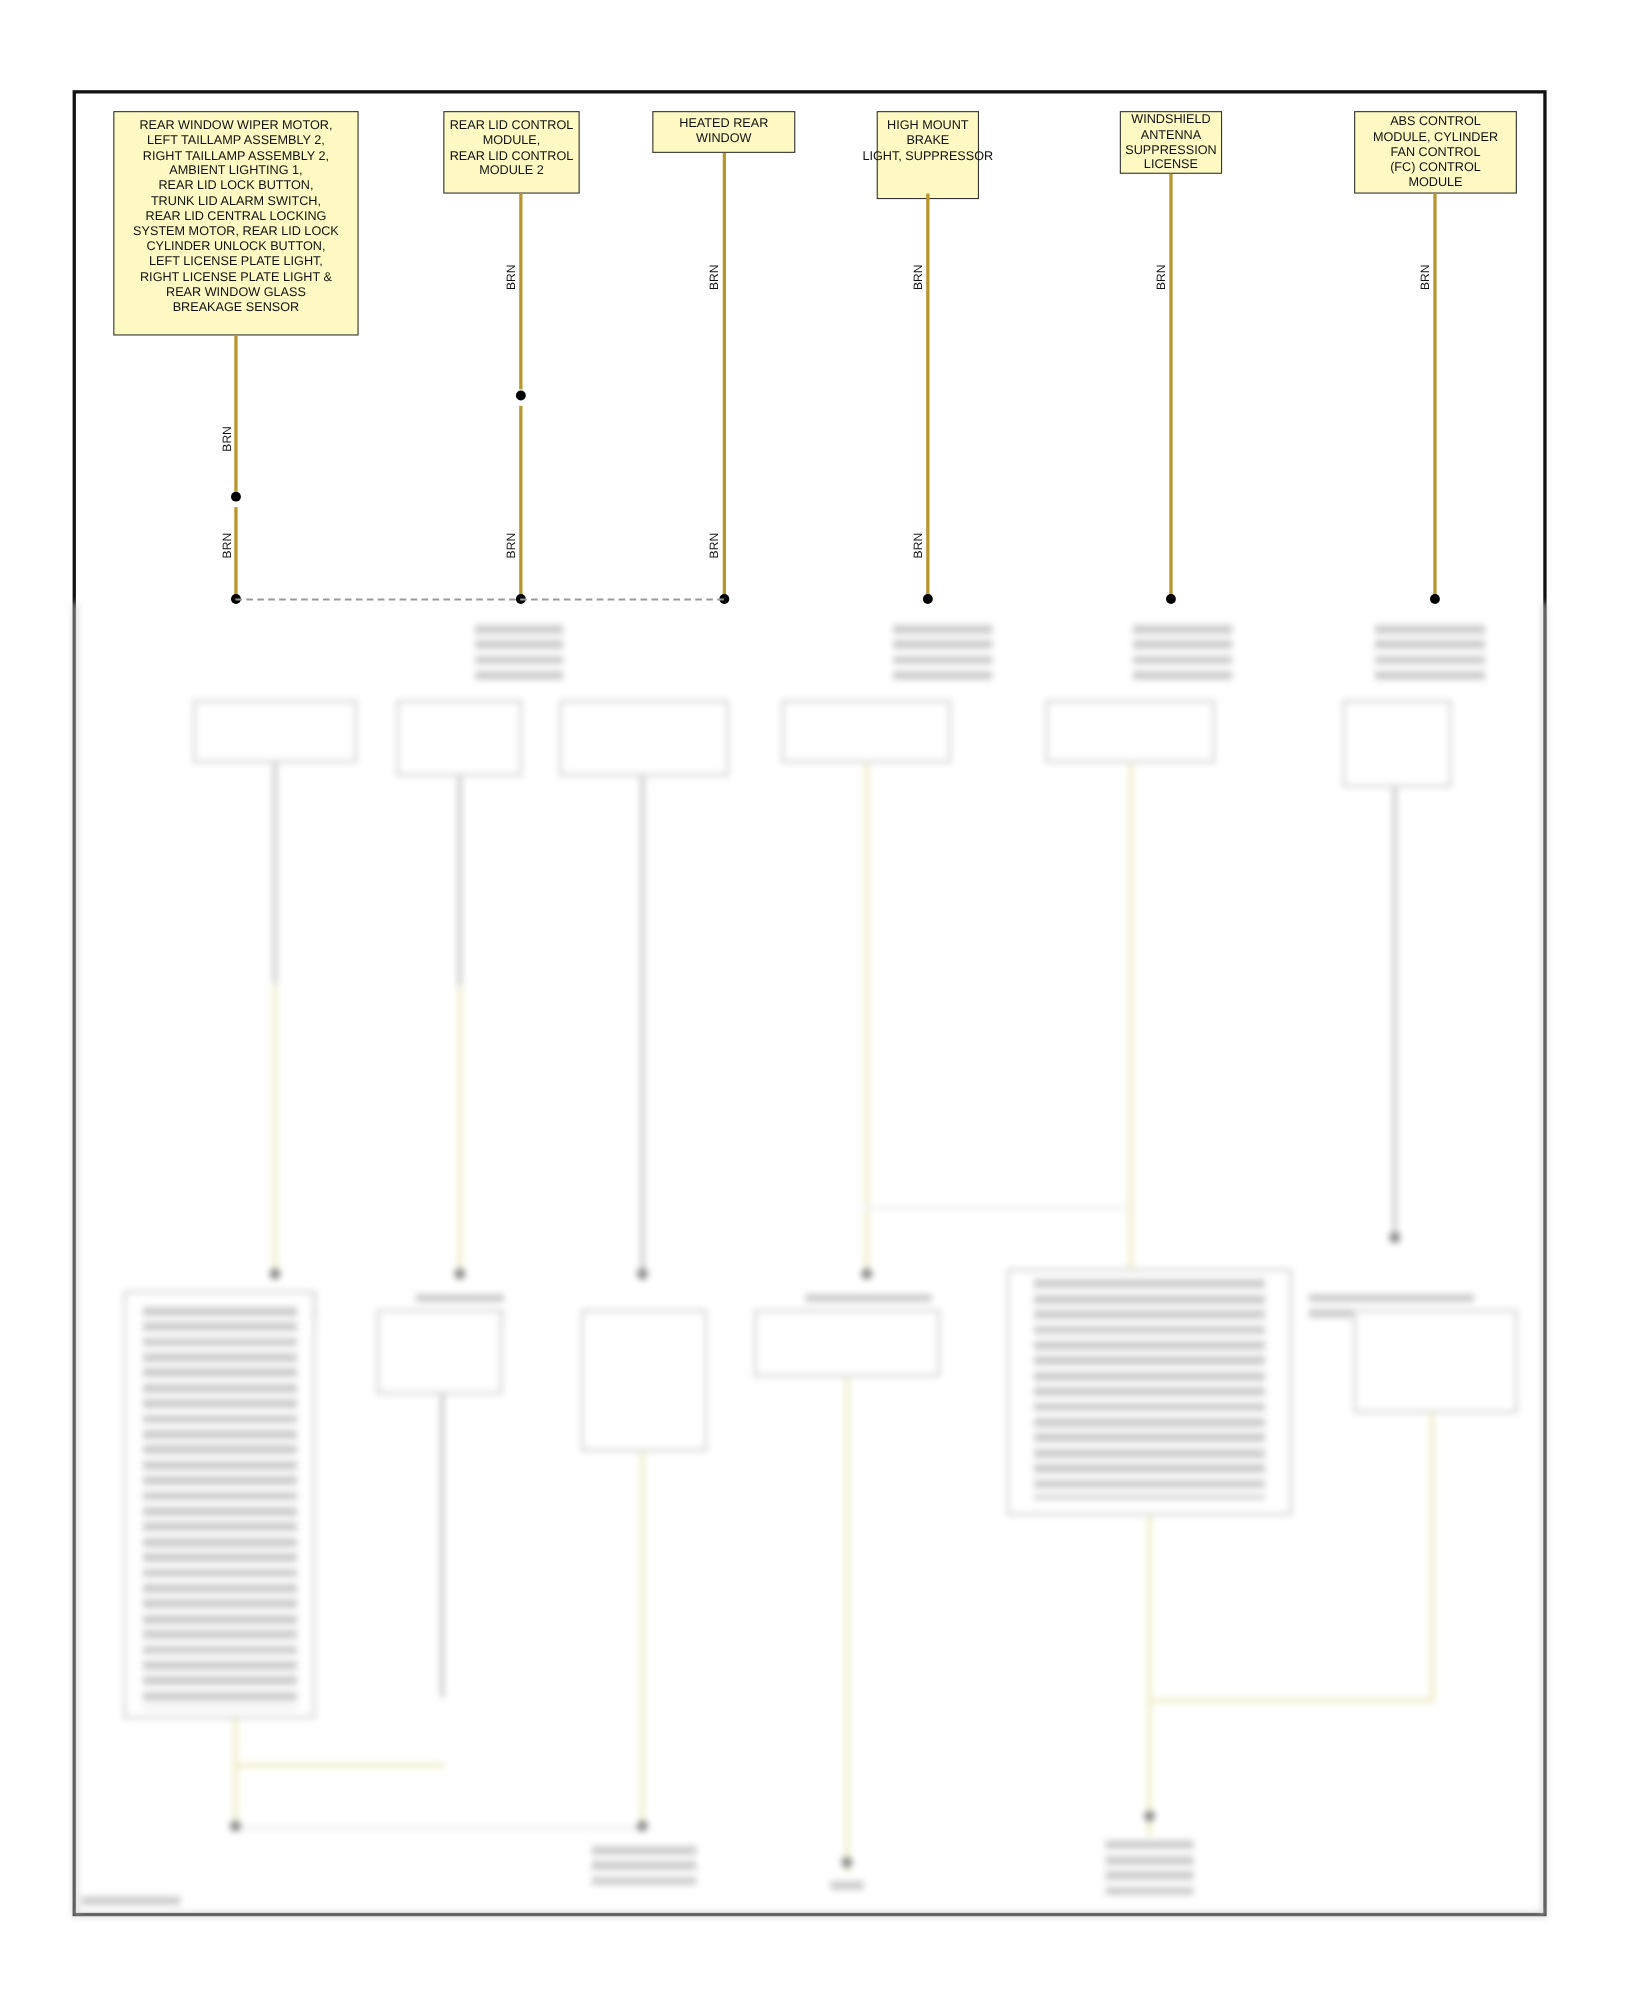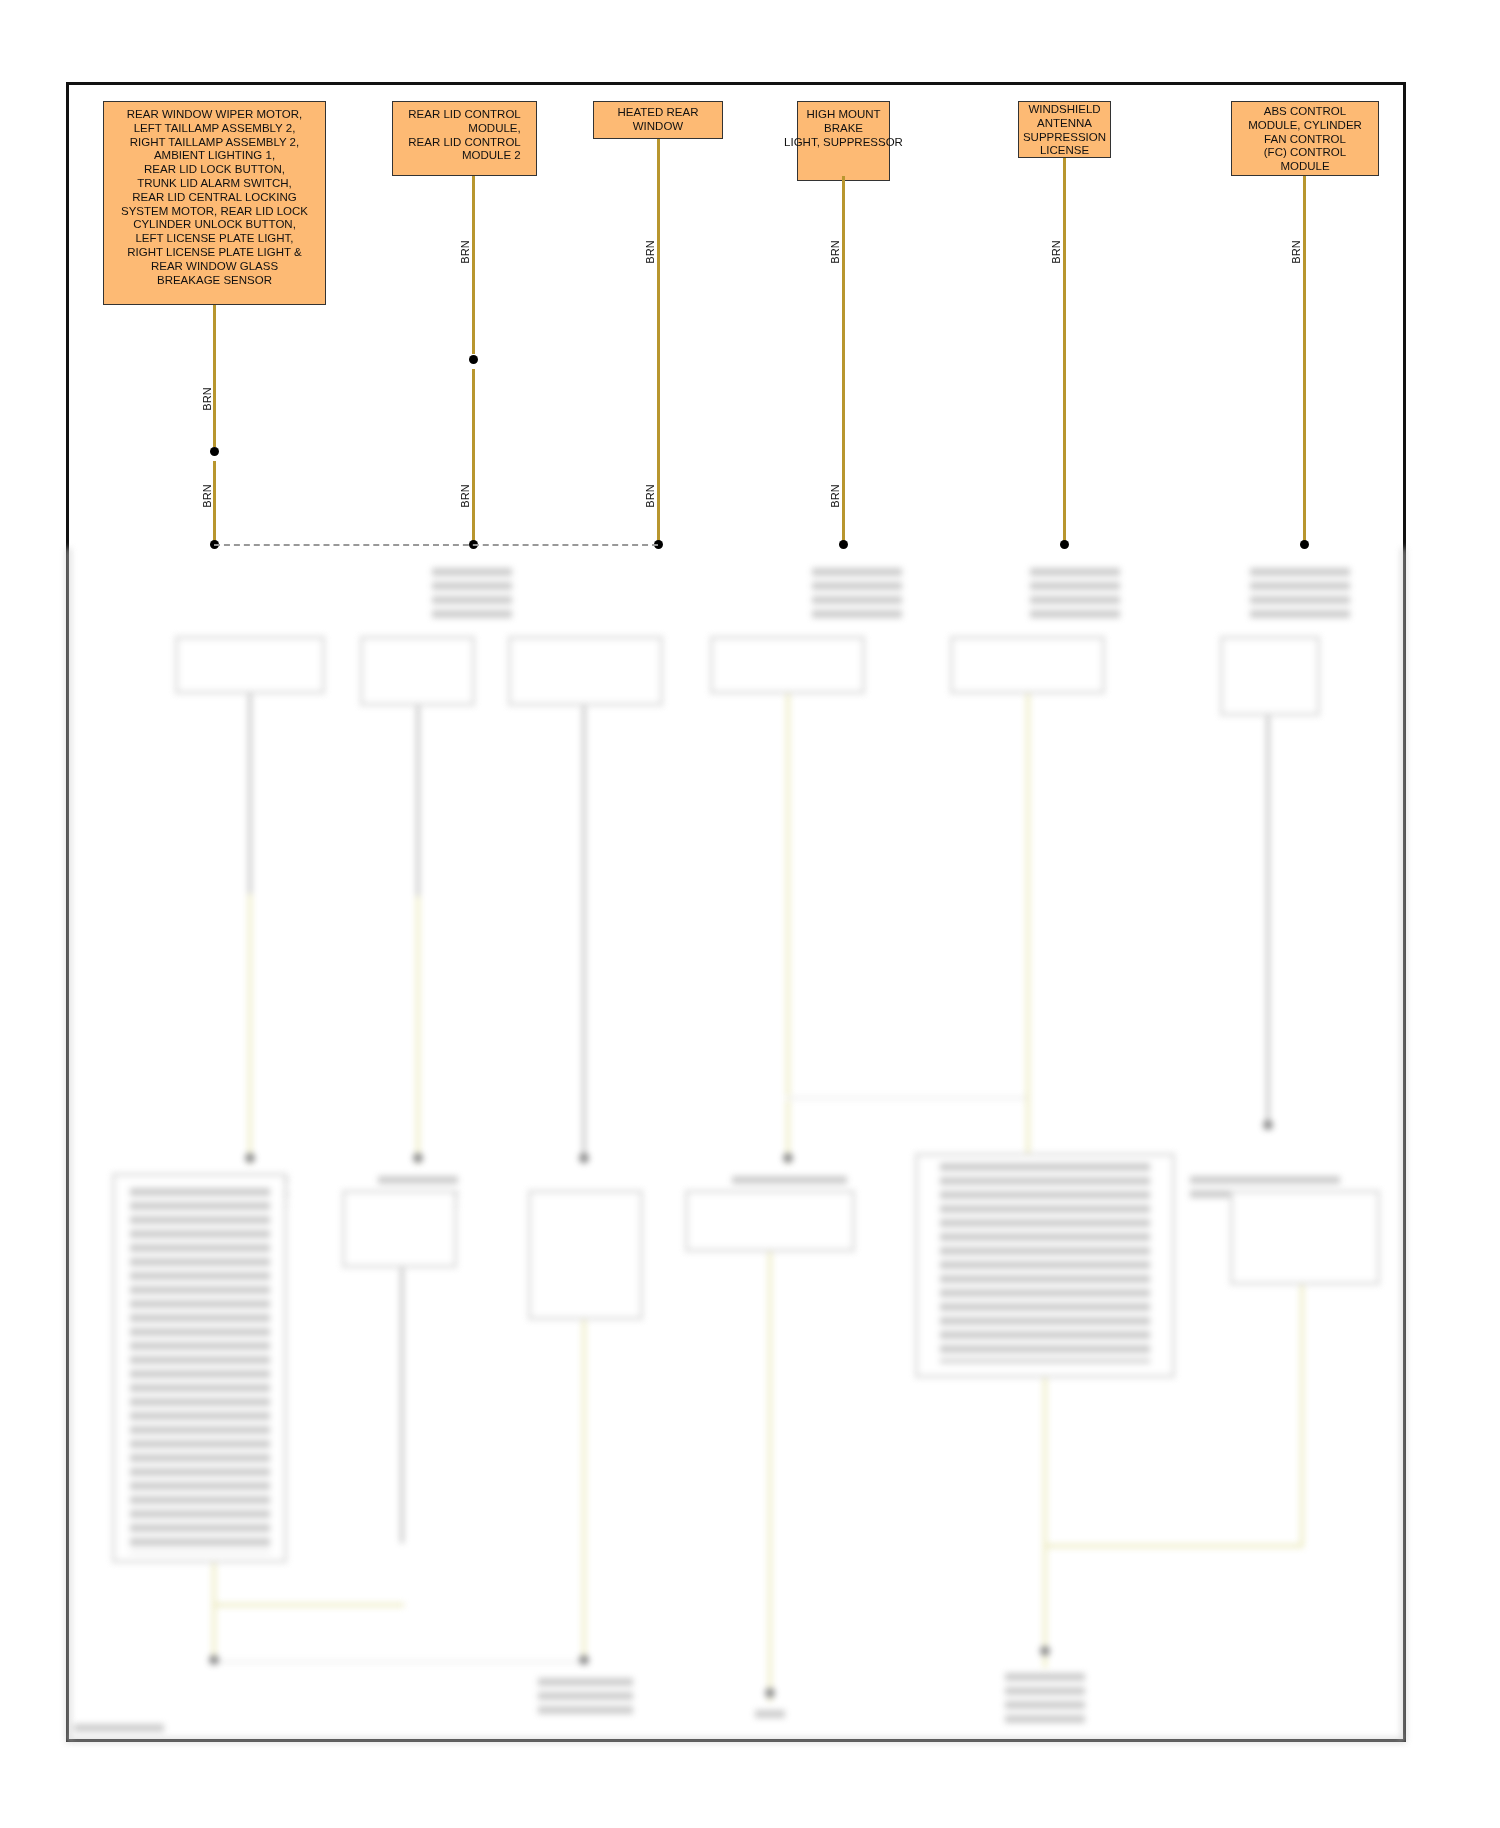--- a/index.html
+++ b/index.html
@@ -1,18 +1,18 @@
 <!DOCTYPE html>
 <html><head>
 <meta charset="utf-8">
 <style>
   html, body { margin:0; padding:0; background:#ffffff; }
   body { width:1500px; height:1828px; position:relative; overflow:hidden; font-family:"Liberation Sans", sans-serif; }
   .frame { position:absolute; left:66px; top:82px; width:1340px; height:1660px; border:3px solid #111; box-sizing:border-box; }
-  .box { position:absolute; border:1.5px solid #333; background:#fdba74; box-sizing:border-box; text-align:center; font-size:11.5px; line-height:13.8px; color:#111; display:flex; align-items:flex-start; justify-content:center; padding-top:6px; white-space:pre-line; }
+  .box { position:absolute; border:1.5px solid #333; background:#fef9c3; box-sizing:border-box; text-align:center; font-size:11.5px; line-height:13.8px; color:#111; display:flex; align-items:flex-start; justify-content:center; padding-top:6px; white-space:pre-line; }
   .wire { position:absolute; width:3px; background:#b8962e; }
   .lbl { position:absolute; font-size:11px; color:#111; transform:rotate(-90deg); transform-origin:center; width:30px; text-align:center; }
   .dot { position:absolute; width:9px; height:9px; border-radius:50%; background:#000; }
   .dash { position:absolute; height:0; border-top:2px dashed #999; }
   .blurred { position:absolute; left:60px; top:548px; width:1360px; height:1220px; filter:blur(3px); opacity:0.75; }
   .bbox { position:absolute; border:3px solid #cfcfcf; box-sizing:border-box; background:#fff; }
   .btext { position:absolute; background:repeating-linear-gradient(#bcbcbc 0 8px, transparent 8px 14px); }
   .bwire { position:absolute; width:4px; }
   .bhwire { position:absolute; height:4px; }
   .bdot { position:absolute; width:10px; height:10px; border-radius:50%; background:#666; }
@@ -28,21 +28,21 @@
 AMBIENT LIGHTING 1,
 REAR LID LOCK BUTTON,
 TRUNK LID ALARM SWITCH,
 REAR LID CENTRAL LOCKING
 SYSTEM MOTOR, REAR LID LOCK
 CYLINDER UNLOCK BUTTON,
 LEFT LICENSE PLATE LIGHT,
 RIGHT LICENSE PLATE LIGHT &amp;
 REAR WINDOW GLASS
 BREAKAGE SENSOR</div>
-<div class="box" style="left:392px;top:101px;width:145px;height:75px;text-align:right;">REAR LID CONTROL
+<div class="box" style="left:403px;top:101px;width:124px;height:75px;">REAR LID CONTROL
 MODULE,
 REAR LID CONTROL
 MODULE 2</div>
 <div class="box" style="left:593px;top:101px;width:130px;height:38px;padding-top:4px;">HEATED REAR
 WINDOW</div>
 <div class="box" style="left:797px;top:101px;width:93px;height:80px;overflow:visible;white-space:pre;">HIGH MOUNT
 BRAKE
 LIGHT, SUPPRESSOR</div>
 <div class="box" style="left:1018px;top:101px;width:93px;height:57px;padding-top:1px;">WINDSHIELD
 ANTENNA

